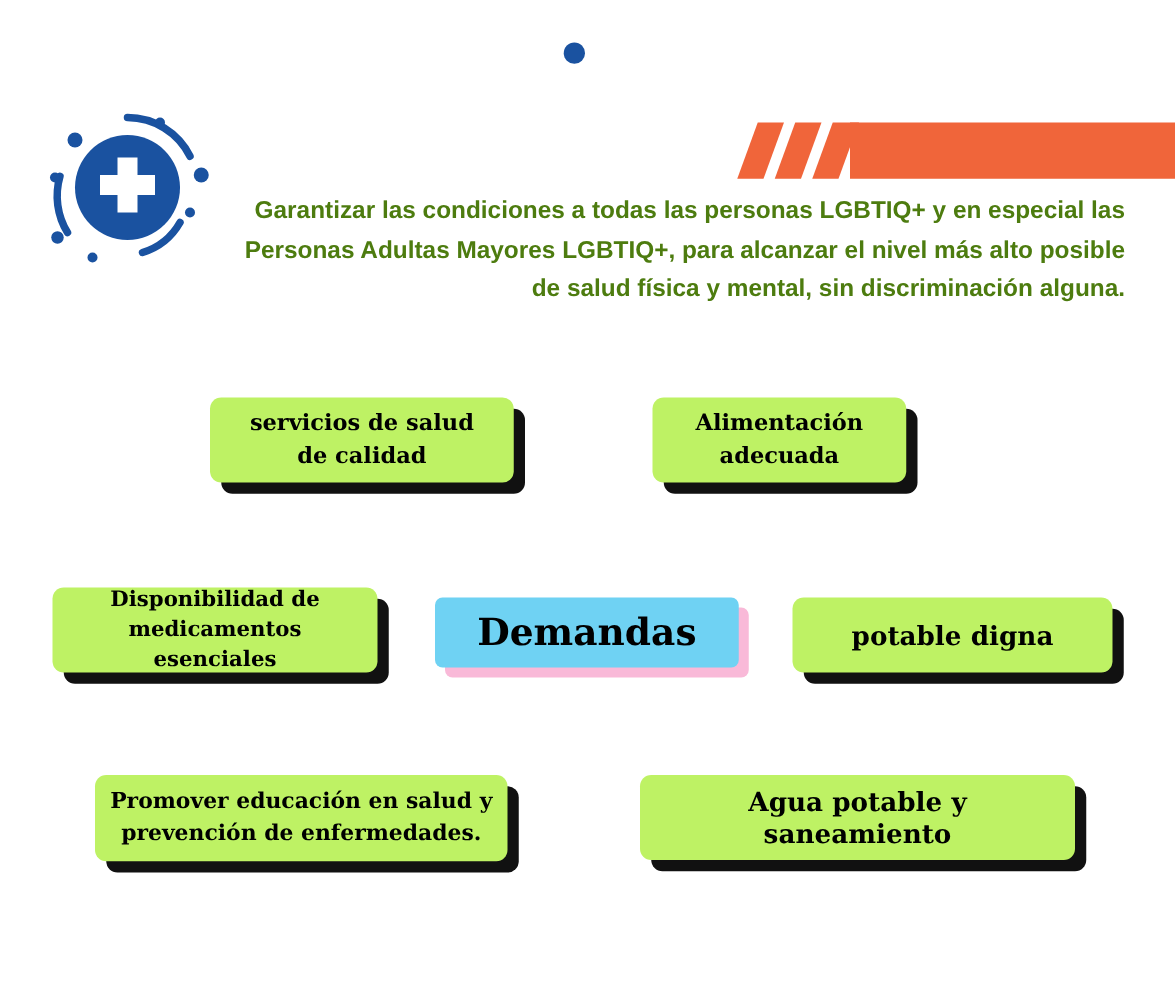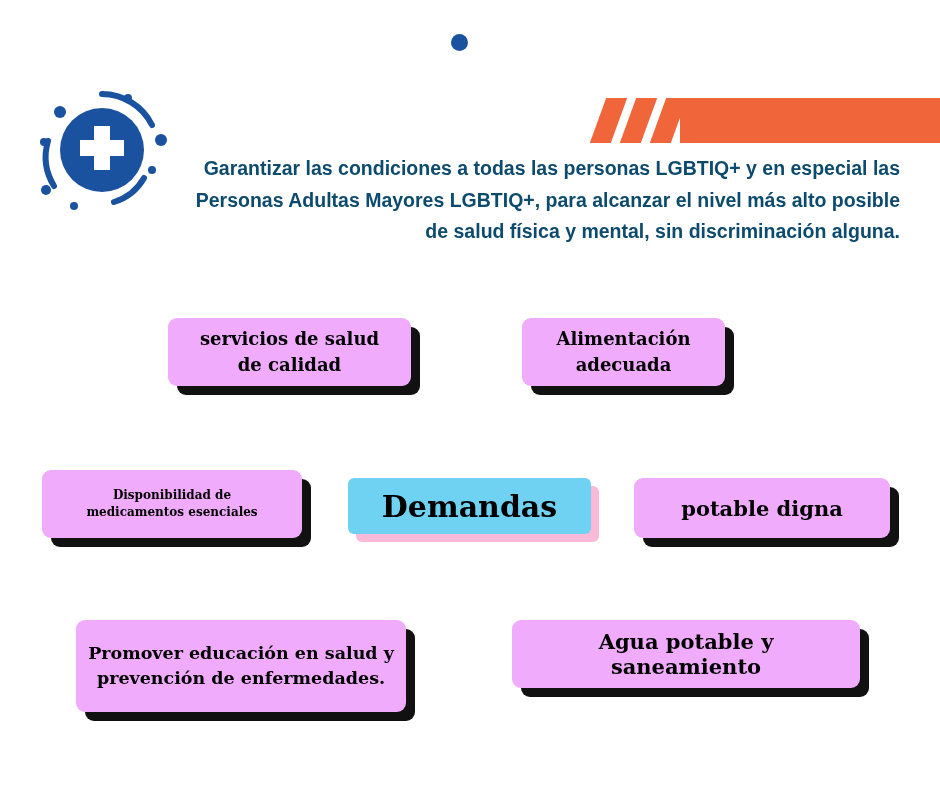--- a/index.html
+++ b/index.html
@@ -96,27 +96,27 @@
   .paragraph {
     position: absolute;
     left: 182px;
     top: 153px;
     width: 718px;
     text-align: right;
     font-family: "Liberation Sans", sans-serif;
     font-weight: bold;
     font-size: 19.5px;
     line-height: 1.62;
-    color: #0c4a6e;
+    color: #4d7c0f;
   }
 
   
   .box {
     position: absolute;
-    background: #f0abfc;
+    background: #bef264;
     border-radius: 9px;
     box-shadow: 9px 9px 0 0 #111111;
     display: flex;
     align-items: center;
     justify-content: center;
     text-align: center;
     color: #000000;
     box-sizing: border-box;
     padding: 6px 12px;
   }
@@ -137,31 +137,31 @@
     left: 522px; top: 318px; width: 203px; height: 68px;
     font-family: "DejaVu Serif", serif;
     font-weight: bold;
     font-size: 18px;
     line-height: 1.42;
   }
   .b-medicamentos {
     left: 42px; top: 470px; width: 260px; height: 68px;
     font-family: "DejaVu Serif", serif;
     font-weight: bold;
-    font-size: 12px;
+    font-size: 17px;
     line-height: 1.42;
   }
   .b-vivienda {
     left: 634px; top: 478px; width: 256px; height: 60px;
     font-family: "DejaVu Serif", serif;
     font-weight: bold;
     font-size: 21px;
   }
   .b-promover {
-    left: 76px; top: 620px; width: 330px; height: 92px;
+    left: 76px; top: 620px; width: 330px; height: 69px;
     font-family: "DejaVu Serif", serif;
     font-weight: bold;
     font-size: 17.5px;
     line-height: 1.45;
   }
   .b-agua {
     left: 512px; top: 620px; width: 348px; height: 68px;
     font-family: "DejaVu Serif", serif;
     font-weight: bold;
     font-size: 21px;

